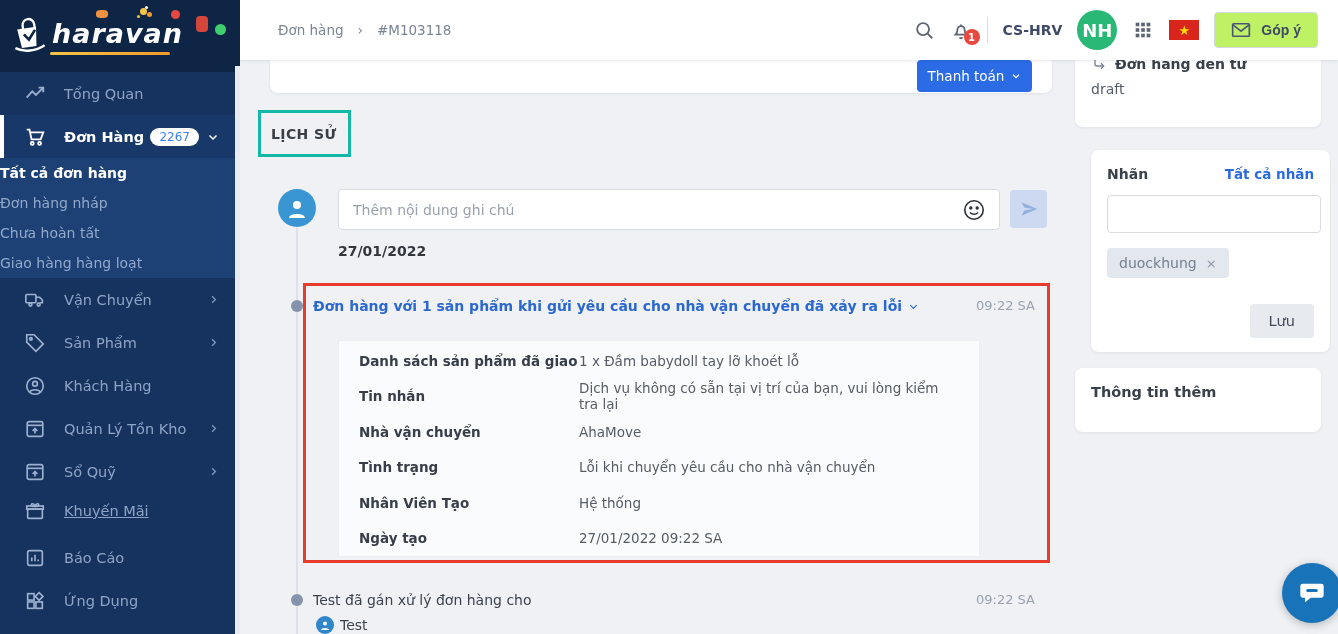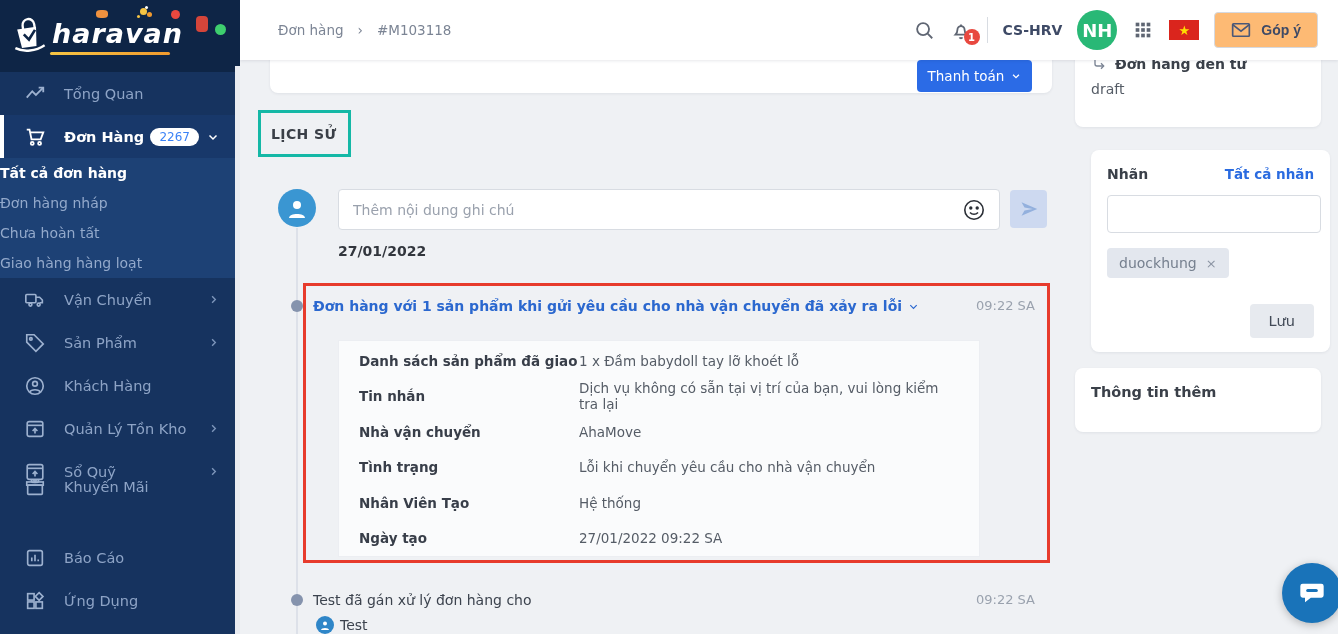--- a/index.html
+++ b/index.html
@@ -56,21 +56,21 @@
     font-weight:bold; display:flex; align-items:center; justify-content:center; }
   .vdivider { width:1px; height:26px; background:#d8dce2; }
   #account-name { font-size:14px; font-weight:bold; color:#3e4a66; cursor:pointer; }
   #avatar-nh { width:40px; height:40px; border-radius:50%; background:#29b876;
     color:#fff; font-size:18px; font-weight:bold; display:flex; align-items:center;
     justify-content:center; cursor:pointer; }
   #flag { width:30px; height:20px; background:#da251d; display:flex;
     align-items:center; justify-content:center; color:#ffde00; font-size:13px;
     cursor:pointer; }
   #feedback-btn { display:flex; align-items:center; gap:10px; border:1px solid #d5d9e0;
-    border-radius:4px; background:#fdba74; padding:9px 16px; font-size:14px;
+    border-radius:4px; background:#bef264; padding:9px 16px; font-size:14px;
     font-weight:bold; color:#3e4a66; cursor:pointer; }
 
   
   #content { position:absolute; left:240px; top:60px; width:1098px; height:574px;
     background:#eff1f4; }
   .card { background:#fff; border-radius:8px; box-shadow:0 1px 3px rgba(20,30,60,.07); }
 
   #top-card-remnant { position:absolute; left:30px; top:-30px; width:782px; height:63px; }
   #payment-btn { position:absolute; left:647px; top:30px; width:115px; height:32px;
     background:#2b6be6; color:#fff; border:none; border-radius:4px; font-size:13.5px;
@@ -255,21 +255,21 @@
         <rect x="3.5" y="4" width="17" height="16" rx="2"></rect>
         <path d="M3.5 8h17"></path>
         <path d="M12 17v-5m-2.6 2.2L12 11.5l2.6 2.7"></path>
       </svg>
     <span>Sổ Quỹ</span>
     <svg class="nav-chevron" width="11" height="11" viewBox="0 0 24 24" fill="none" stroke="currentColor" stroke-width="3">
         <polyline points="9,5 16,12 9,19"></polyline>
       </svg>
   </div>
 
-  <div class="nav-item" style="top:465px;">
+  <div class="nav-item" style="top:489px;text-decoration:underline;">
     <svg class="nav-ic" viewBox="0 0 24 24" fill="none" stroke="currentColor" stroke-width="1.8">
         <rect x="4" y="10" width="16" height="10" rx="1"></rect>
         <rect x="3" y="6.5" width="18" height="3.5"></rect>
         <path d="M12 6.5c-1-2.5-4-3.5-4-1s4 1 4 1 4 1.5 4-1-3-1.5-4 1z"></path>
       </svg>
     <span>Khuyến Mãi</span>
   </div>
 
   <div class="nav-item" style="top:536px;">
     <svg class="nav-ic" viewBox="0 0 24 24" fill="none" stroke="currentColor" stroke-width="1.8">

